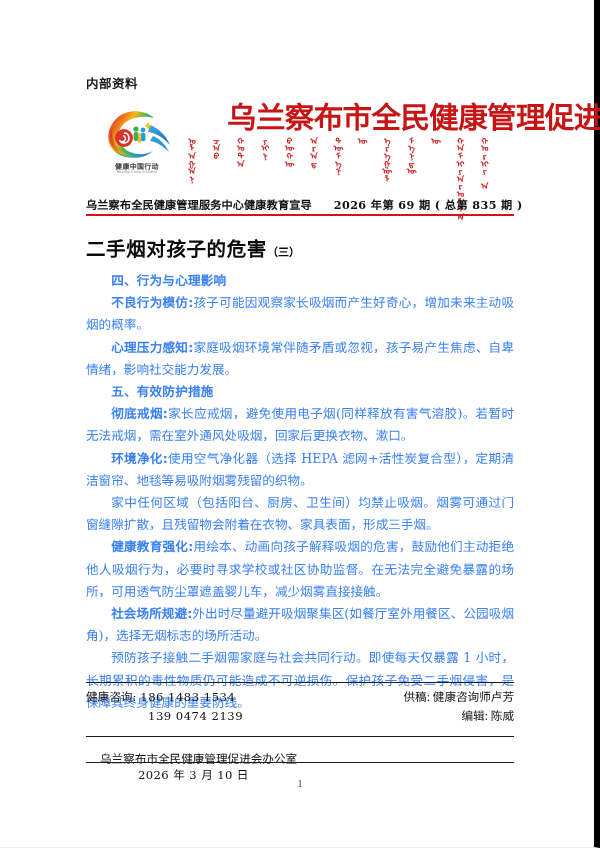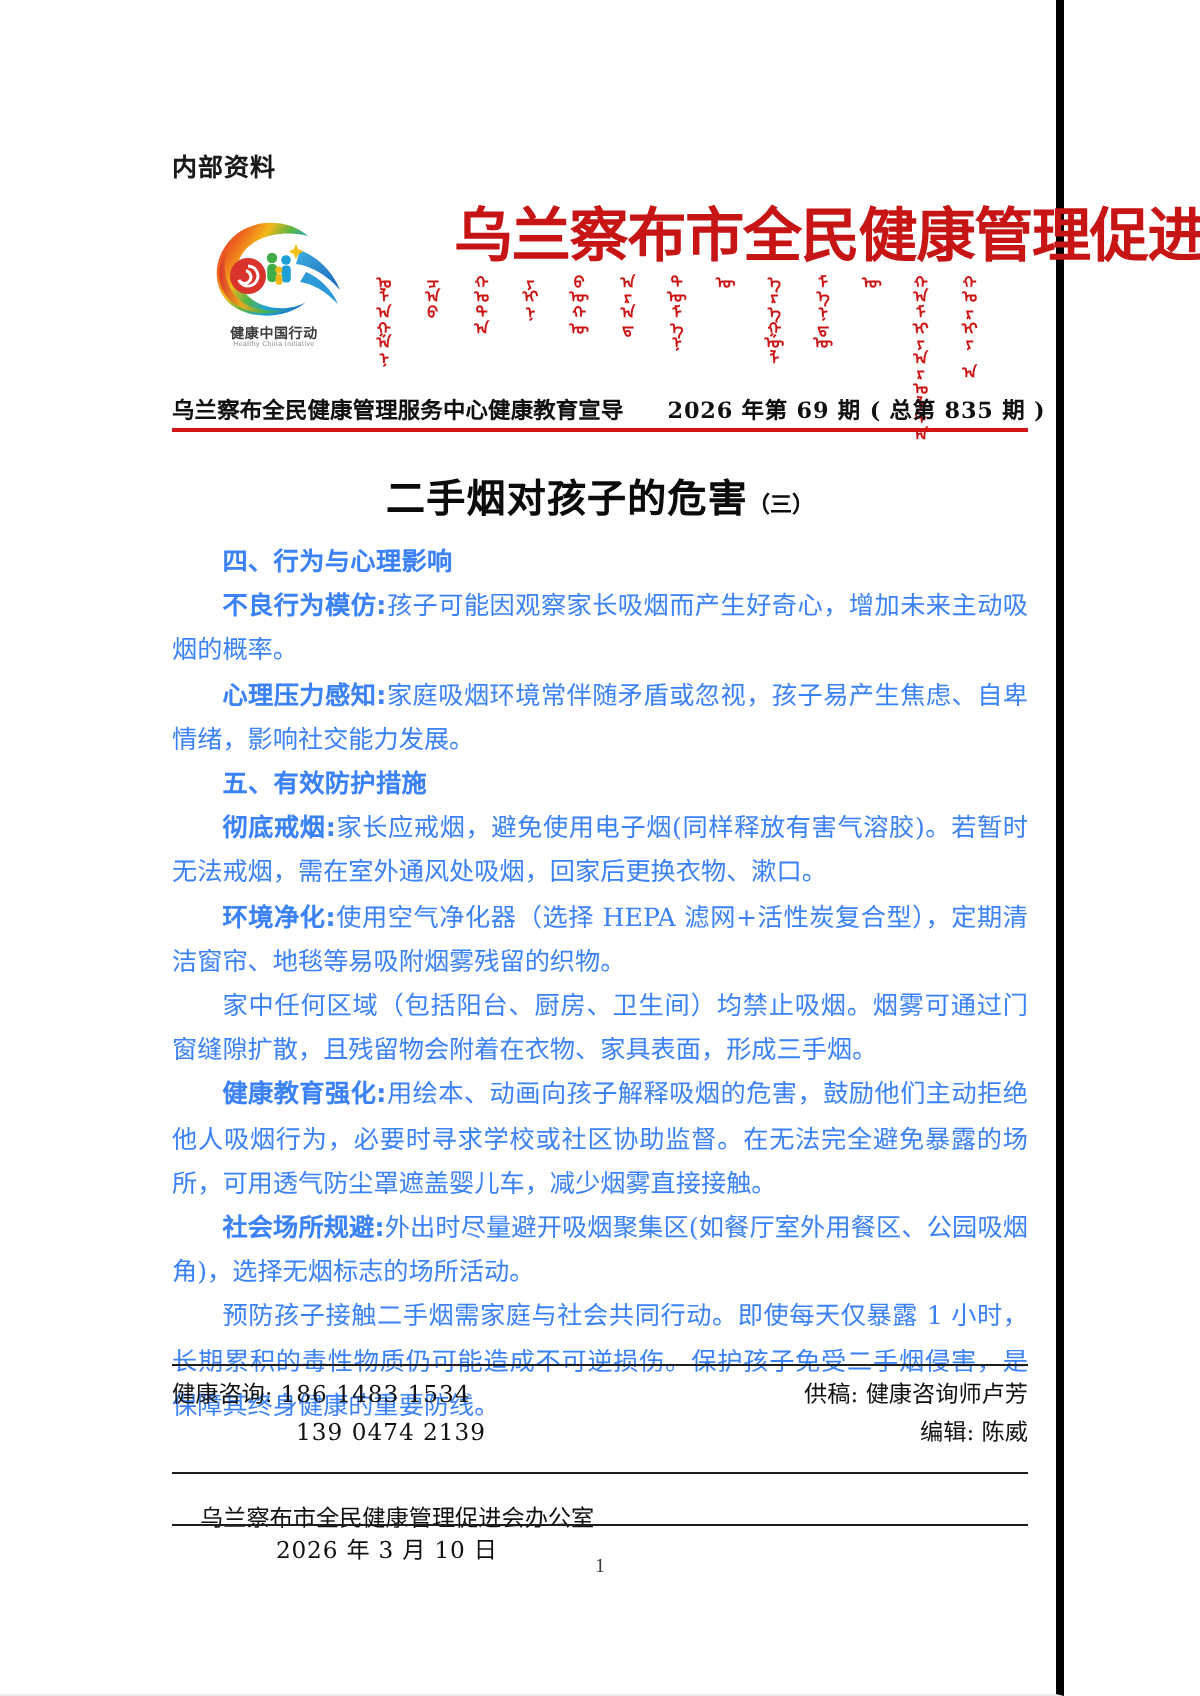--- a/index.html
+++ b/index.html
@@ -10,25 +10,25 @@
     width: 600px;
     height: 848px;
     background: #ffffff;
     font-family: "Liberation Serif", "DejaVu Serif", serif;
     overflow: hidden;
   }
 
   
   .page-sheet {
     position: relative;
-    width: 532px;
+    width: 600px;
     height: 848px;
     background: #ffffff;
     box-sizing: border-box;
-    border-right: 4px solid #000000;
+    border-right: 6px solid #000000;
     border-bottom: 1px solid #ededed;
   }
   .page-inner {
     position: absolute;
     left: 86px;
     top: 0;
     width: 428px;
     height: 848px;
   }
 
@@ -151,21 +151,21 @@
     height: 1.6px;
     background: #d31414;
   }
 
   
   .doc-title {
     position: absolute;
     left: 0;
     top: 233px;
     width: 428px;
-    text-align: center;
+    text-align: left;
     font-family: "DejaVu Sans", sans-serif;
     font-size: 19.5px;
     font-weight: 700;
     color: #0b0b0b;
     letter-spacing: 0.6px;
   }
   .doc-title .seq {
     font-size: 11px;
     font-weight: 700;
     letter-spacing: 0;
@@ -219,21 +219,21 @@
   }
   .contact-row {
     display: flex;
     justify-content: space-between;
     align-items: baseline;
   }
   .contact-left { width: 250px; display: flex; }
   .contact-label { flex: 0 0 auto; }
   .contact-value { margin-left: 4px; letter-spacing: 0.5px; }
   .contact-left.indented { padding-left: 58px; }
-  .contact-right { flex: 0 0 auto; white-space: nowrap; }
+  .contact-right { flex: 0 0 auto; white-space: nowrap; font-family: Liberation Serif, serif; }
 
   .rule-dark-mid {
     position: absolute;
     left: 0;
     top: 736px;
     width: 428px;
     height: 1.1px;
     background: #1d1d1d;
   }
   .issuer-row {

